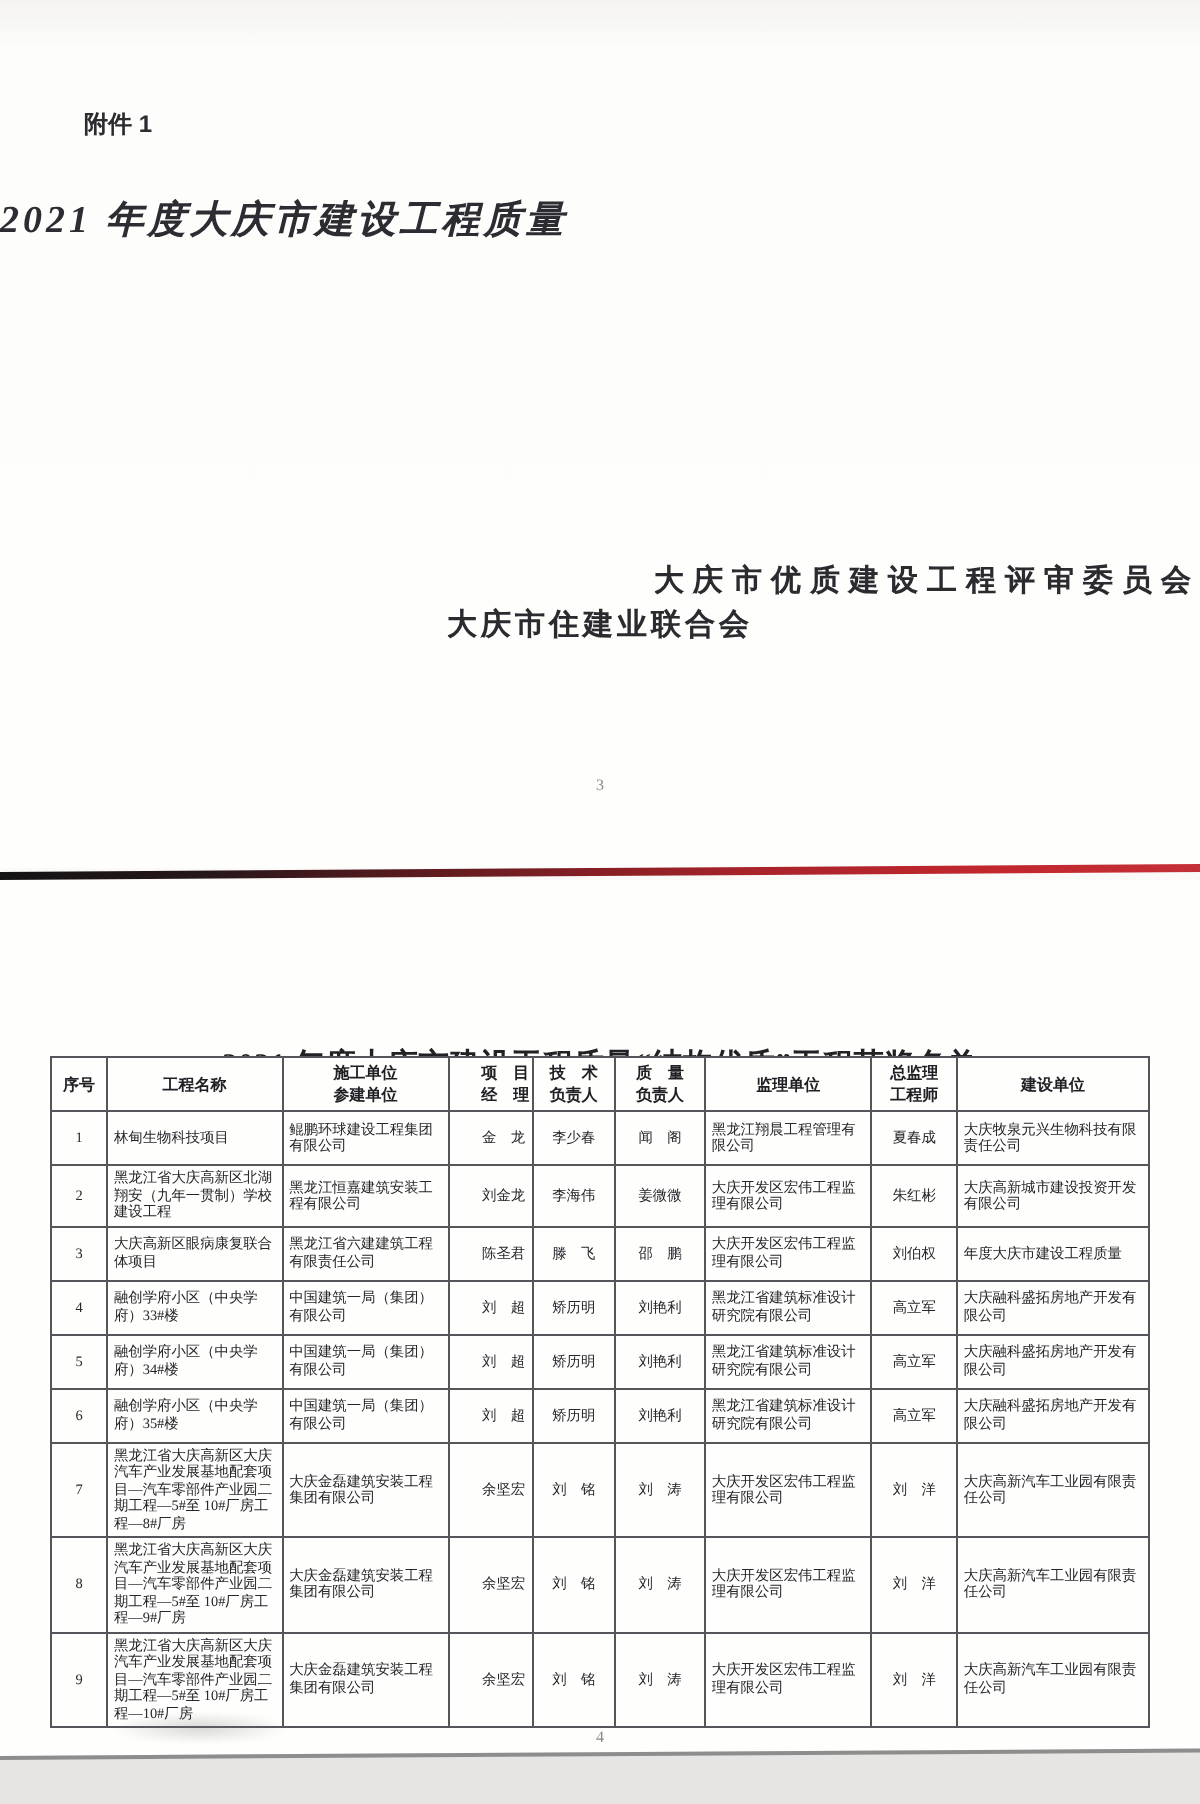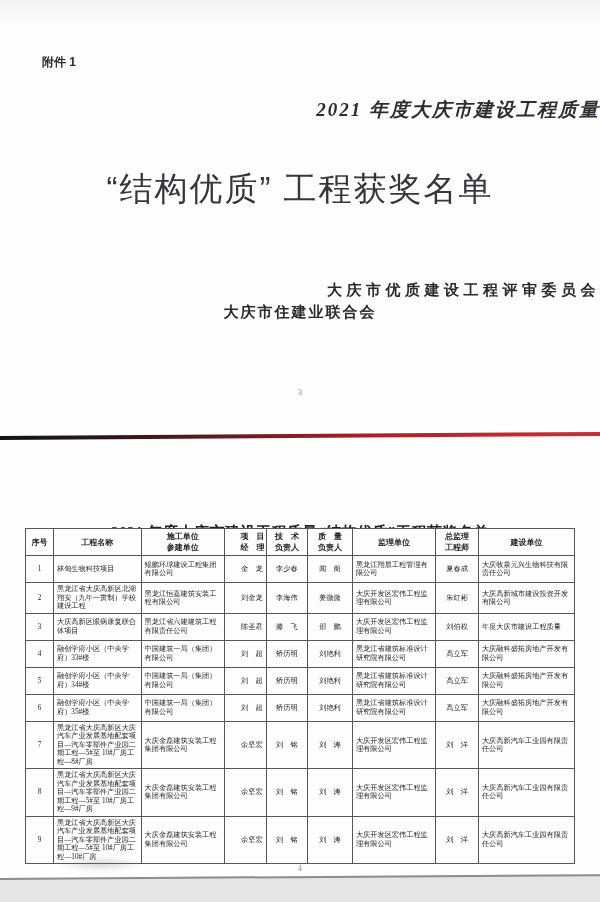--- a/index.html
+++ b/index.html
@@ -17,21 +17,21 @@
     position: absolute; left: 0; top: 0; width: 600px; height: 434px;
     background: linear-gradient(180deg, #f4f3f1 0%, #fdfdfc 6%, #fefefd 100%);
   }
   .attachment {
     position: absolute; left: 42px; top: 54px;
     font-family: "Liberation Sans", "DejaVu Sans", sans-serif;
     font-size: 12px; font-weight: bold; color: #2b2b30;
   }
   .title1 {
     position: absolute; left: 0; top: 97px; width: 100%;
-    text-align: right;
+    text-align: left;
     font-style: italic; font-weight: bold;
     font-size: 19px; letter-spacing: 2px; color: #2c2c32;
   }
   .title2 {
     position: absolute; left: 0; top: 167px; width: 100%;
     text-align: center;
     font-family: "Liberation Sans", "DejaVu Sans", sans-serif;
     font-weight: 500; font-size: 33px; letter-spacing: 2px; color: #34383d;
   }
   .org1 {
@@ -114,21 +114,20 @@
   }
 </style>
 </head>
 <body>
 
 <div class="canvas">
 
   <div class="page1">
     <div class="attachment">附件 1</div>
     <div class="title1">2021 年度大庆市建设工程质量</div>
-    <div class="title2">“结构优质” 工程获奖名单</div>
     <div class="org1">大庆市优质建设工程评审委员会</div>
     <div class="org2">大庆市住建业联合会</div>
     <div class="pageno pageno3">3</div>
   </div>
 
   <div class="divider"></div>
 
   <div class="page2">
     <div class="tbl-title">2021 年度大庆市建设工程质量“结构优质”工程获奖名单</div>
     <table class="awards">

